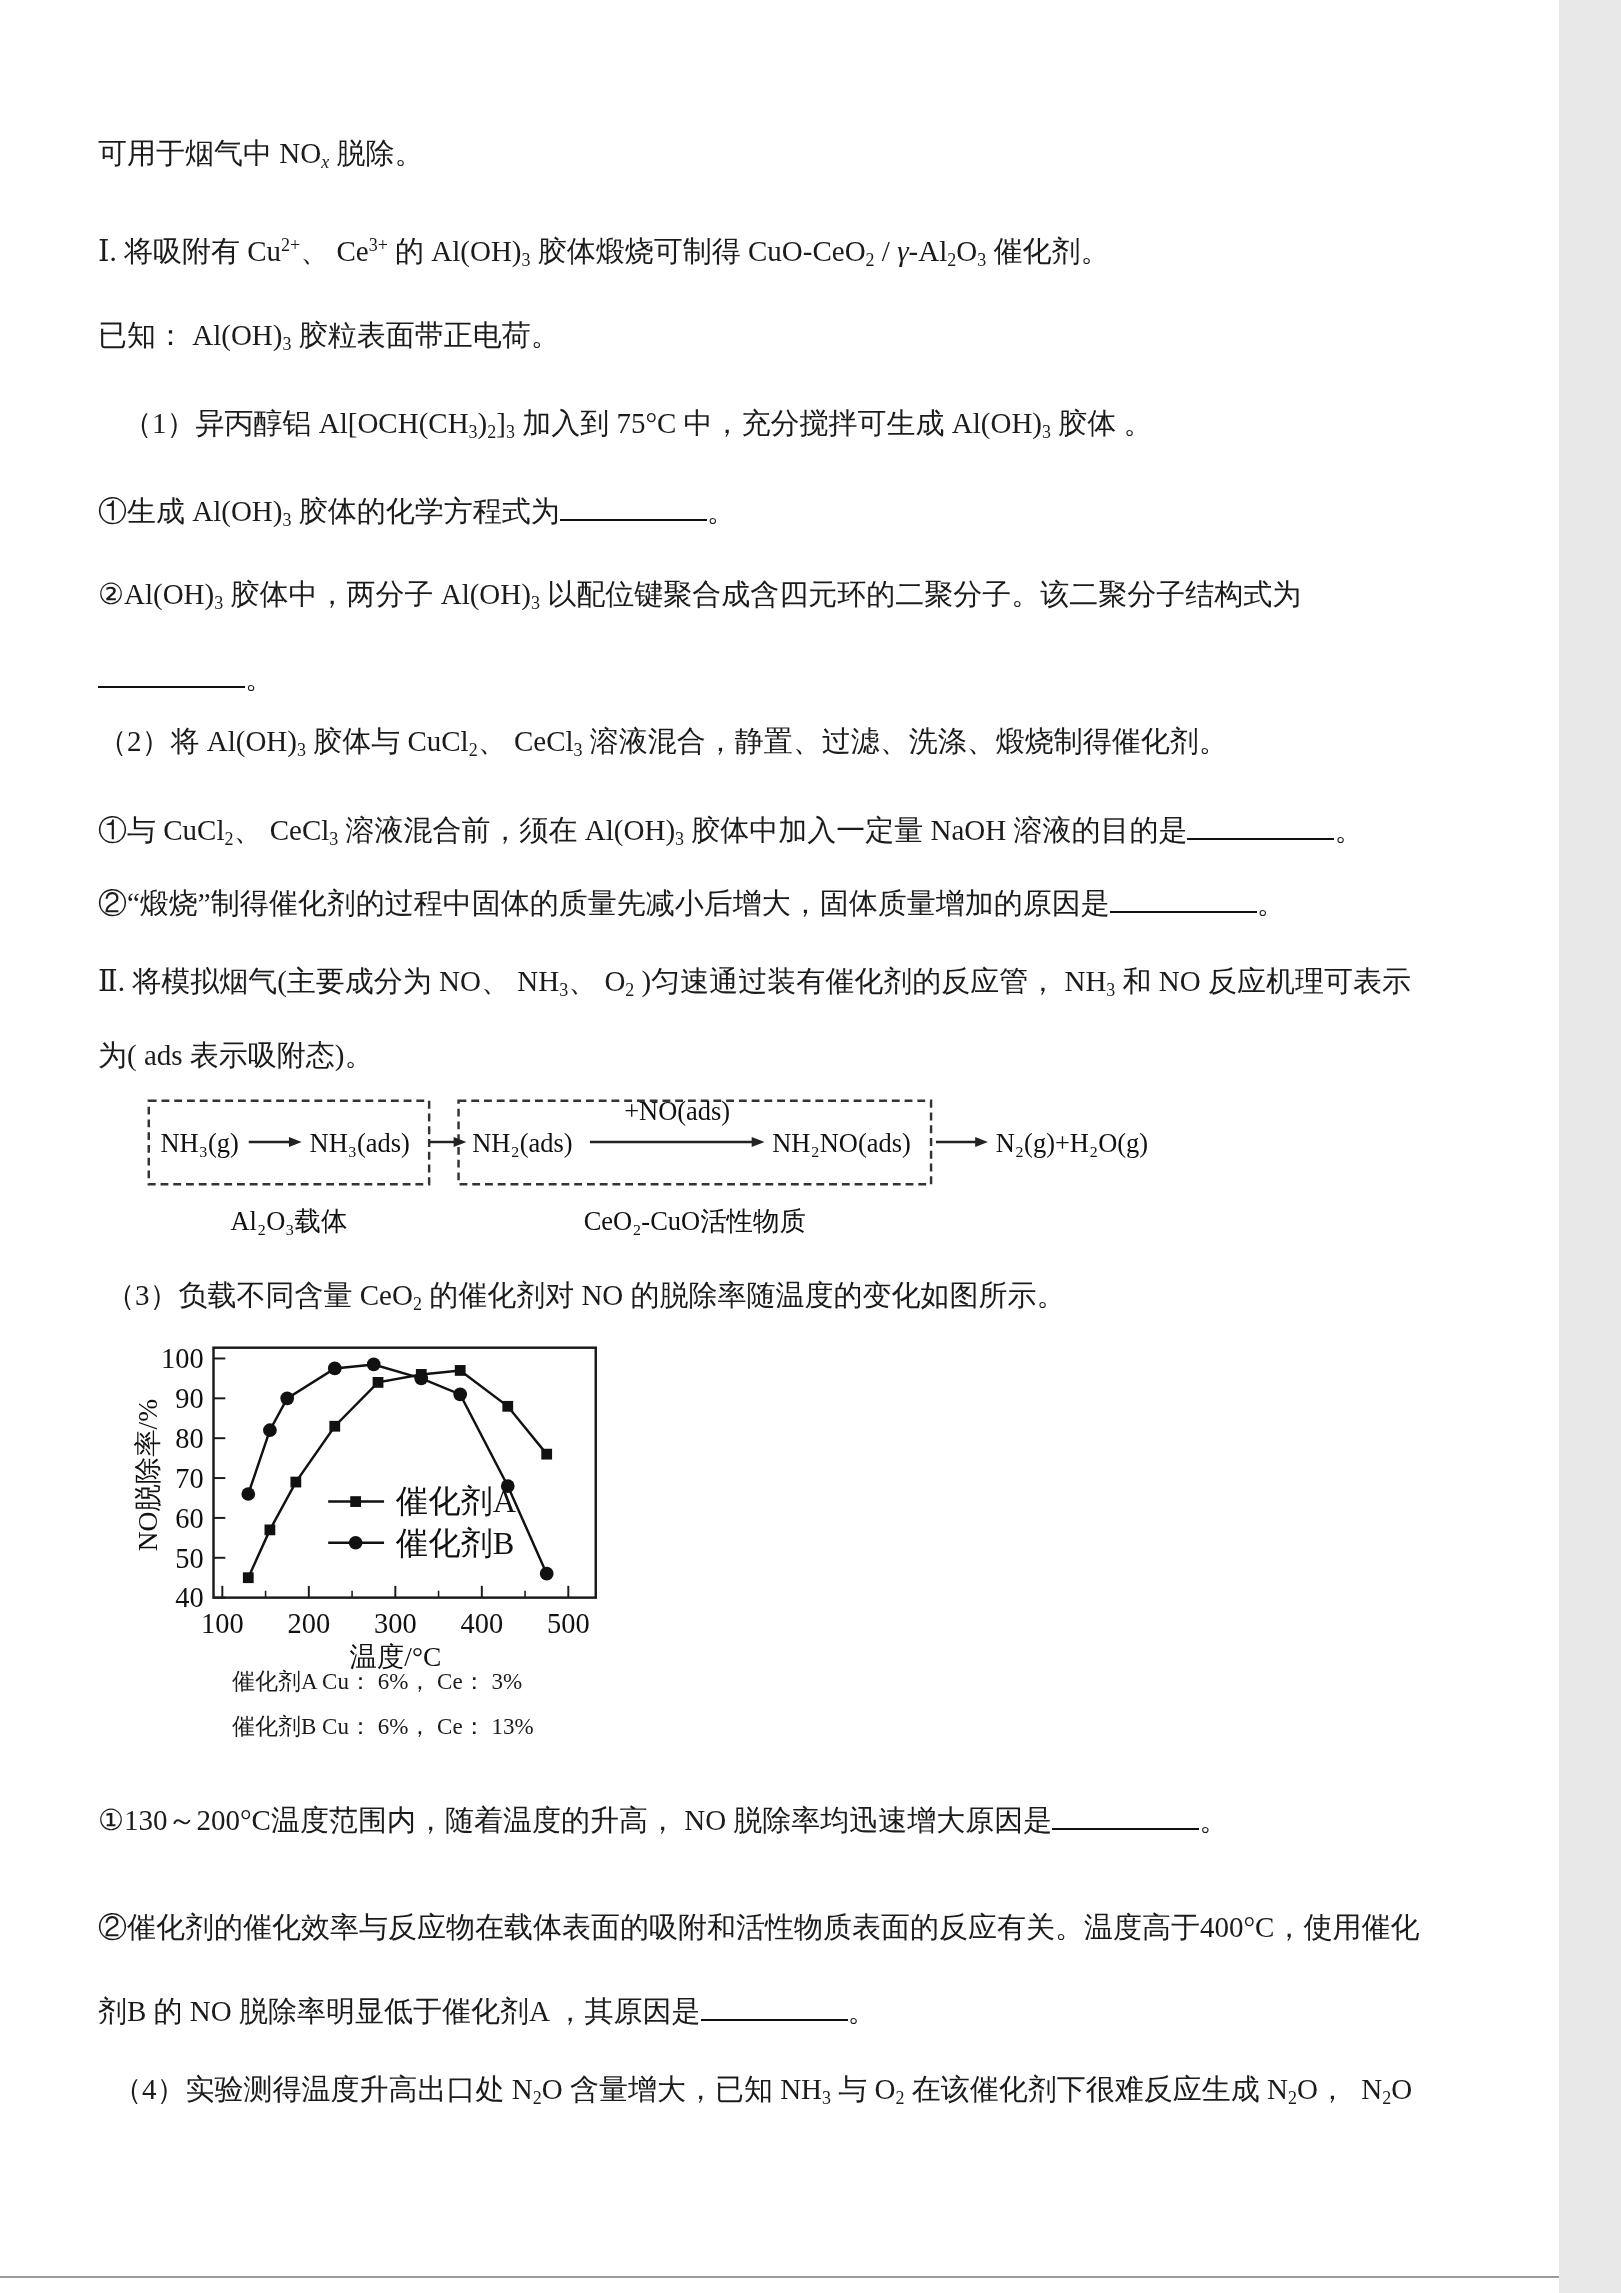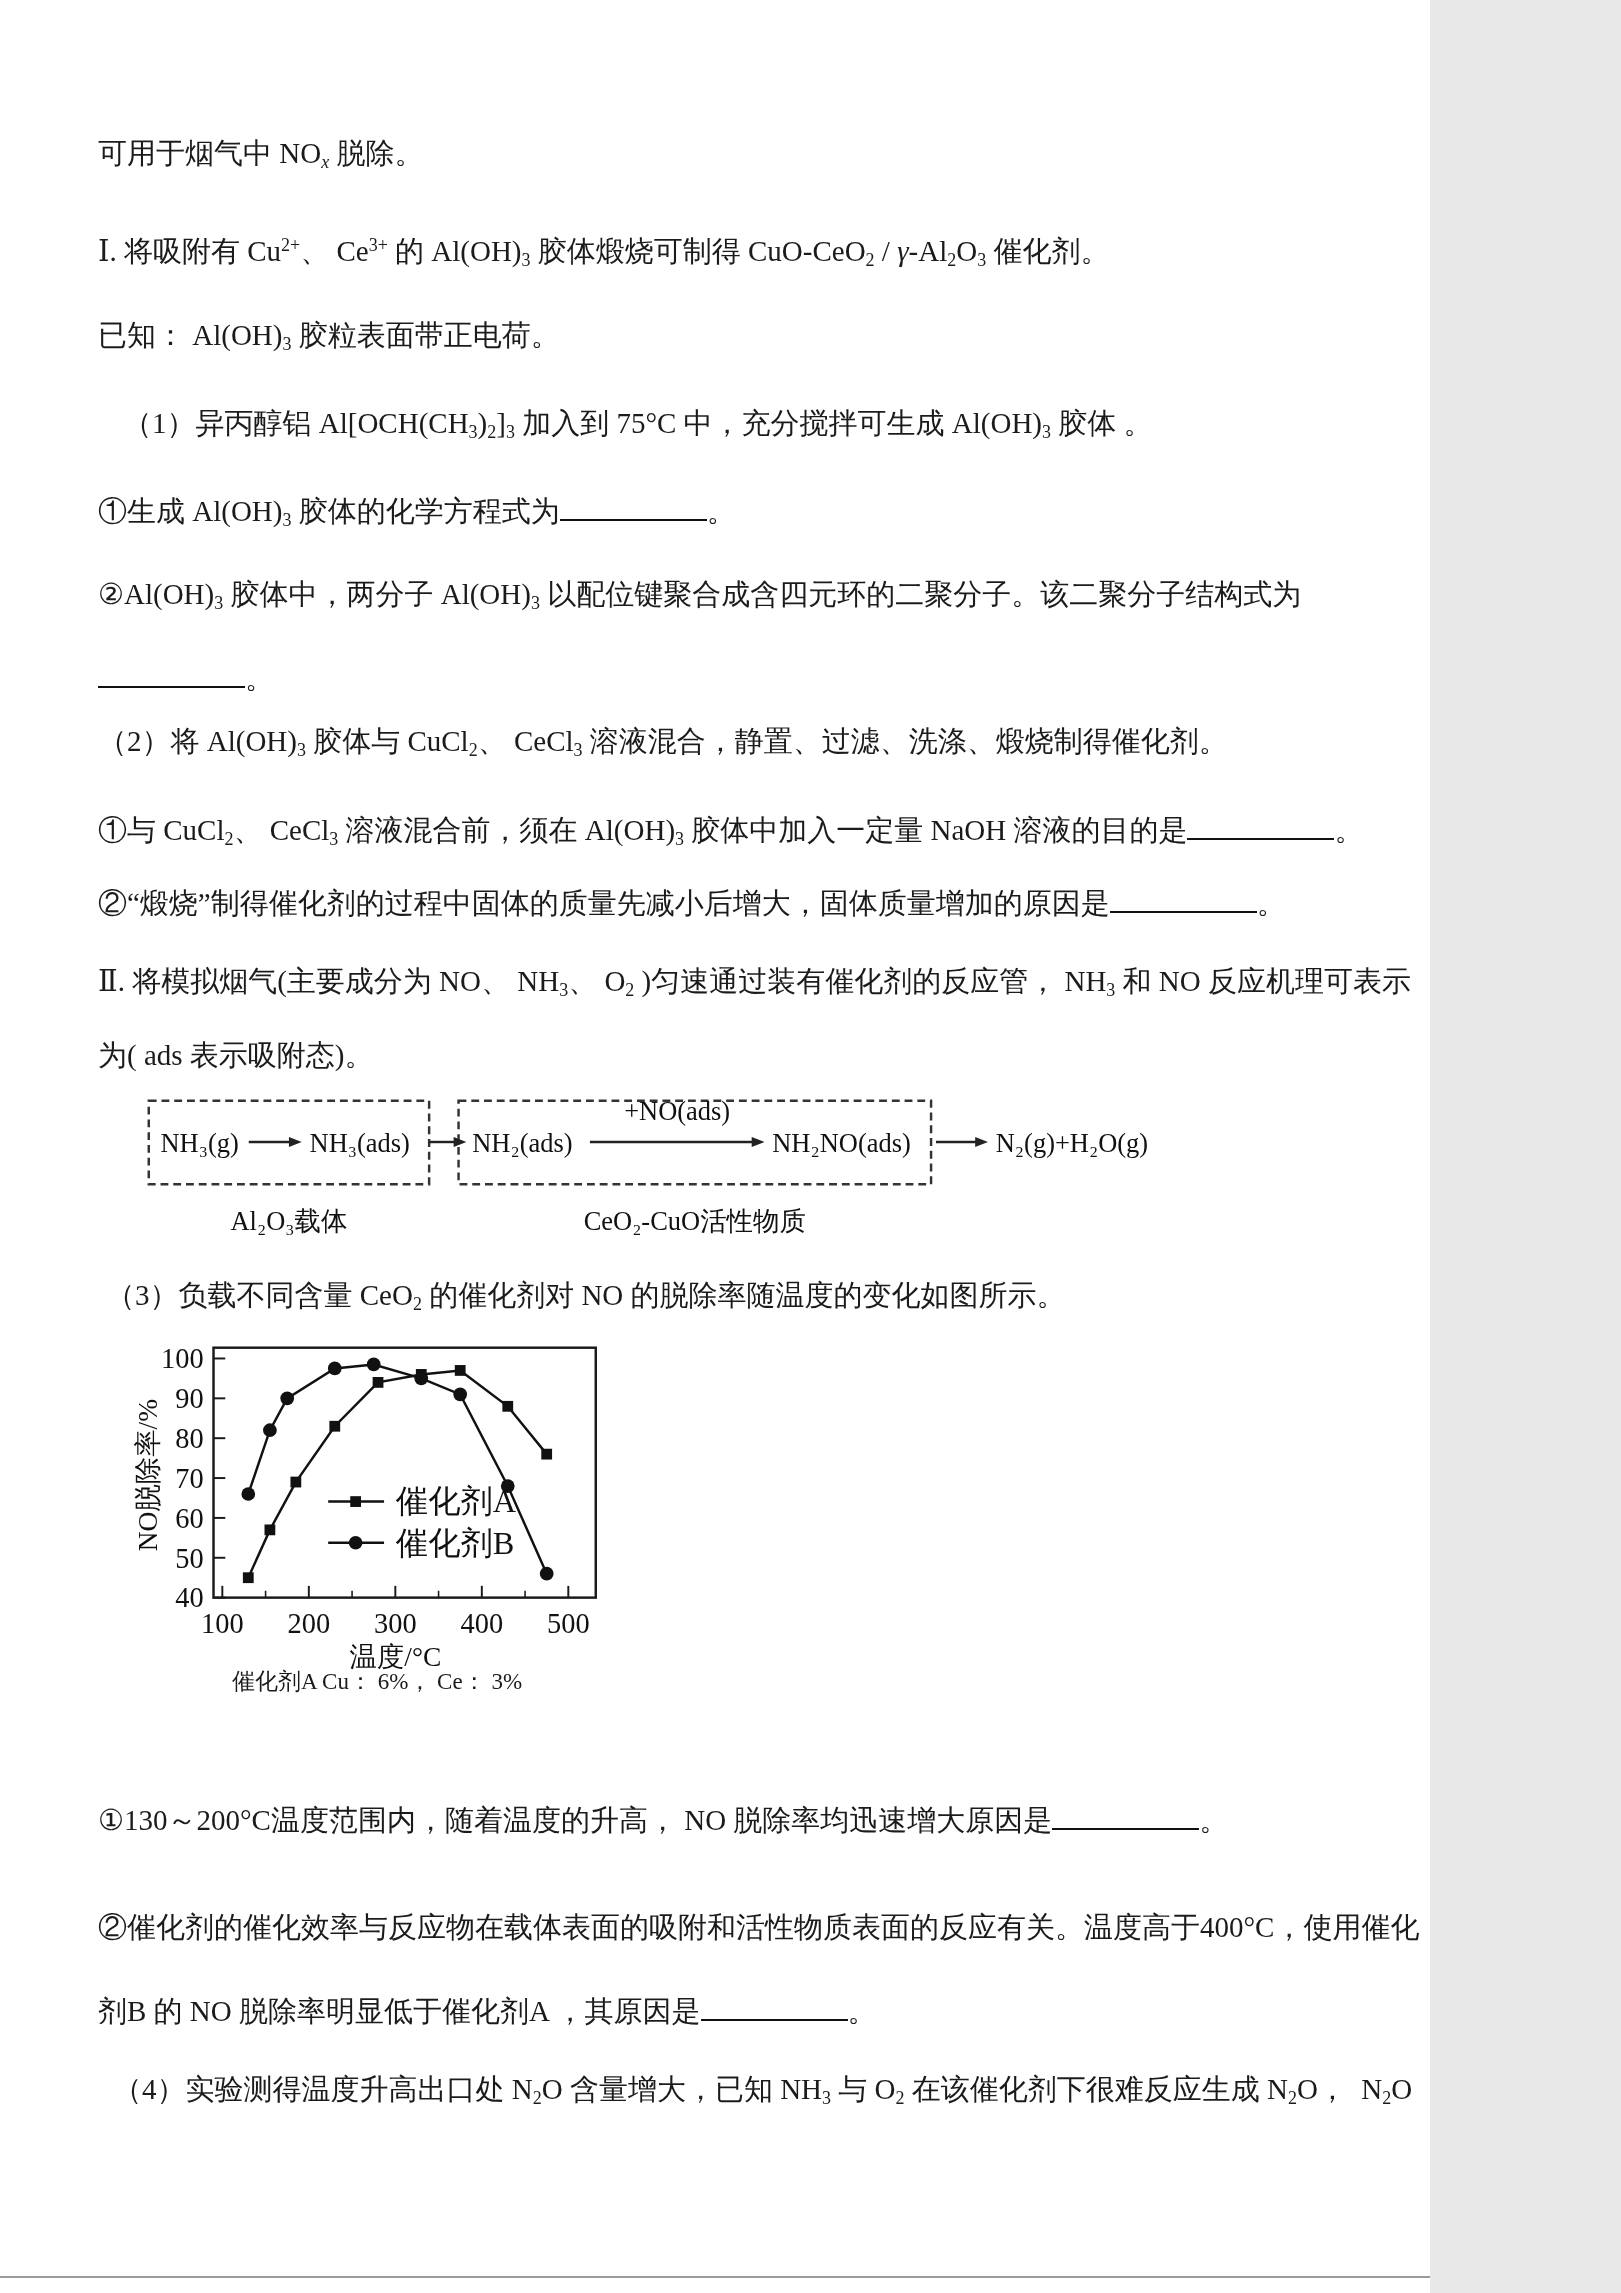--- a/index.html
+++ b/index.html
@@ -1,16 +1,16 @@
 <!DOCTYPE html>
 <html><head>
 <meta charset="utf-8">
 <style>
   html,body{margin:0;padding:0;background:#e8e8e8;}
-  .page{position:relative;width:1430px;height:2294px;background:#ffffff;overflow:hidden;
+  .page{position:relative;width:1559px;height:2294px;background:#ffffff;overflow:hidden;
         font-family:"Liberation Serif","DejaVu Serif",serif;color:#1b1b1b;}
   .tl{position:absolute;white-space:pre;font-size:29px;line-height:1.25;}
   .tl .sub{font-size:0.62em;vertical-align:-0.28em;}
   .tl .sup{font-size:0.62em;vertical-align:0.55em;}
   .tl .i{font-style:italic;}
   .tl .subi{font-size:0.62em;vertical-align:-0.28em;font-style:italic;}
   .tl .blank{display:inline-block;border-bottom:2px solid #111;height:0.85em;}
   .cap{position:absolute;font-size:23px;white-space:pre;}
   svg{position:absolute;overflow:visible;}
   .bottom-rule{position:absolute;left:0;top:2276px;width:1621px;height:2px;background:#9a9a9a;}
@@ -111,15 +111,16 @@
       <circle cx="388.22499999999997" cy="156.13333333333333" r="7" fill="#111"></circle>
       <circle cx="427.9375" cy="245.6" r="7" fill="#111"></circle>
       <line x1="205" y1="172" x2="262" y2="172" stroke="#111" stroke-width="2.5"></line>
       <rect x="227.5" y="166.5" width="11" height="11" fill="#111"></rect>
       <text x="274" y="183" font-size="33" fill="#111">催化剂A</text>
       <line x1="205" y1="214" x2="262" y2="214" stroke="#111" stroke-width="2.5"></line>
       <circle cx="233" cy="214" r="7" fill="#111"></circle>
       <text x="274" y="225" font-size="33" fill="#111">催化剂B</text>
     </svg>
   <div class="cap" id="cap1" style="left:232px;top:1666px">催化剂A Cu： 6%， Ce： 3%</div>
+  <div class="cap" id="cap2" style="left:232px;top:1711px">催化剂B Cu： 6%， Ce： 13%</div>
   <div class="bottom-rule"></div>
 </div>
 
 
 </body></html>

